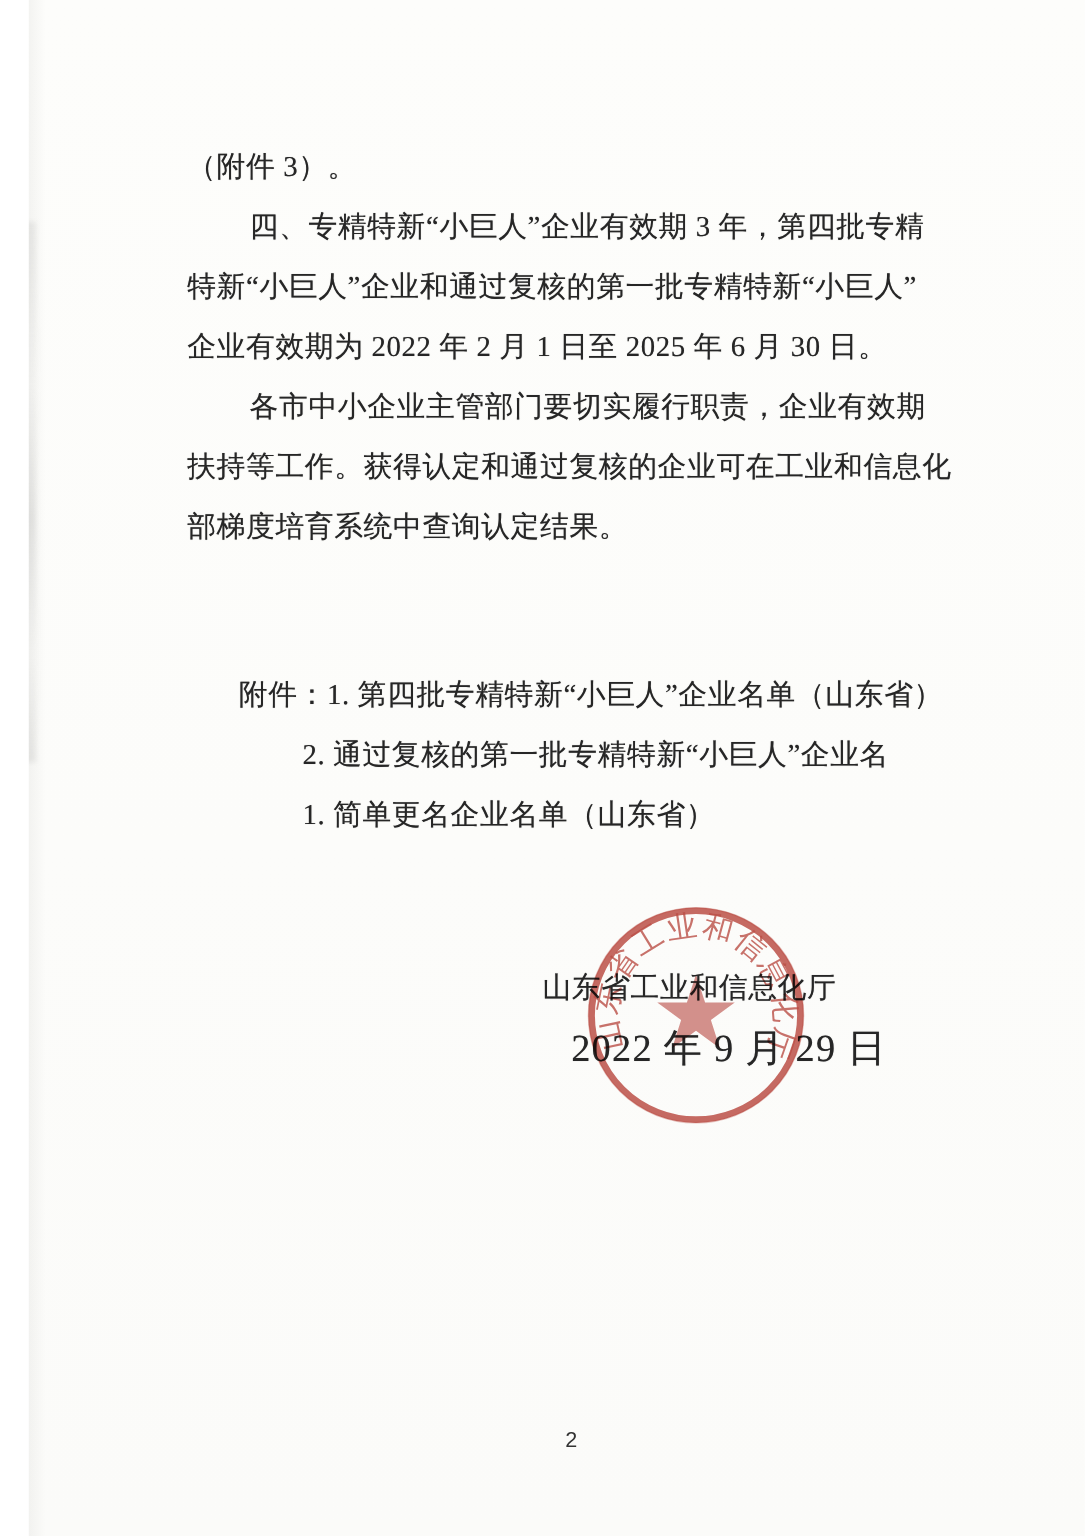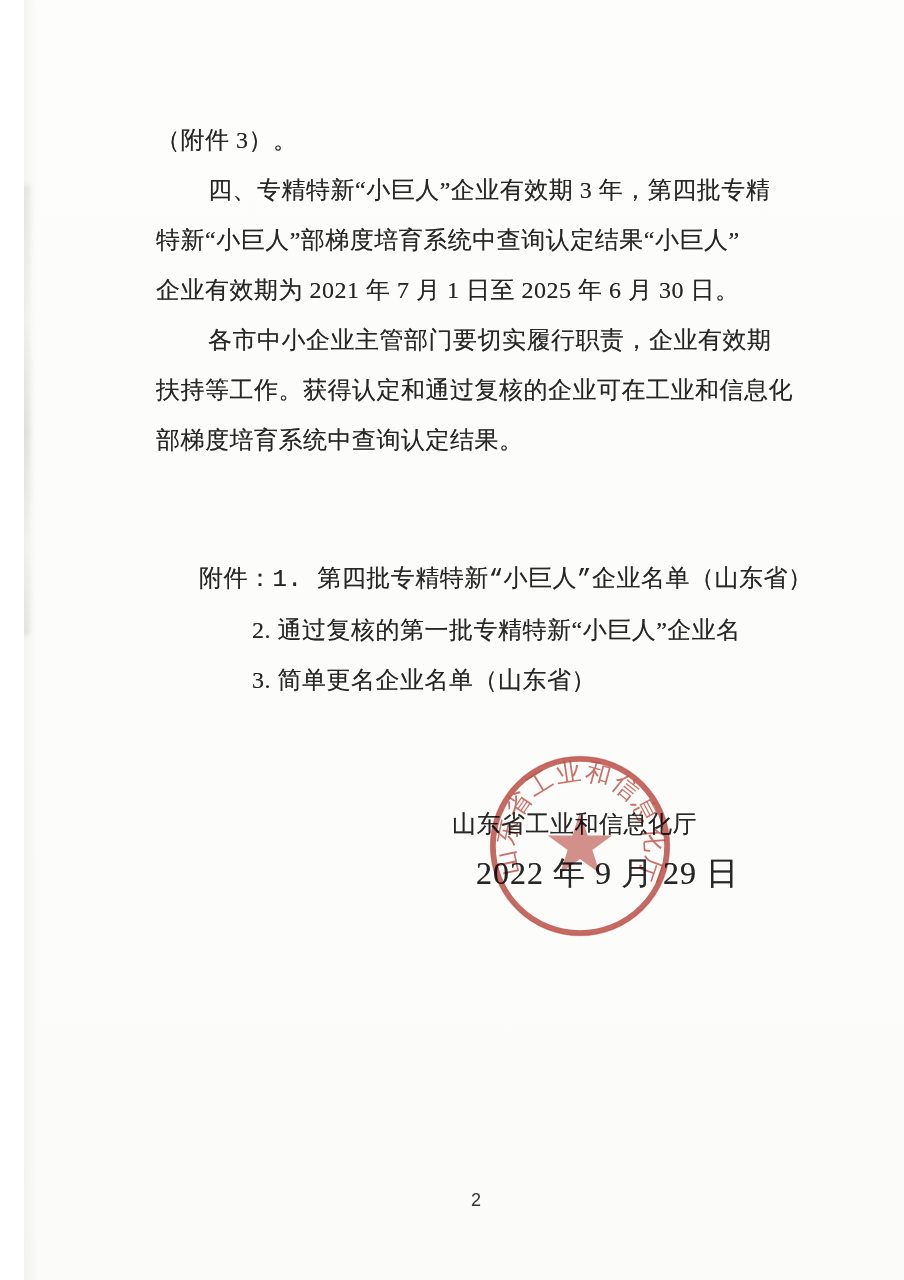--- a/index.html
+++ b/index.html
@@ -52,21 +52,21 @@
   .attachments {
     position: absolute;
     left: 175px;
     top: 555px;
     font-size: 24px;
     line-height: 50px;
     letter-spacing: 0.5px;
     text-shadow: 0 0 0.6px rgba(40,40,40,0.55);
     white-space: nowrap;
   }
-  .att-row { height: 50px; font-family: Liberation Mono, monospace; }
+  .att-row { height: 50px; }
   .att-label { display: inline-block; }
   .att-item-first { display: inline-block; padding-left: 0px; }
   .att-item { padding-left: 53px; height: 50px; }
   .att-cont { padding-left: 77px; height: 50px; }
 
   .signature-org {
     position: absolute;
     left: 428px;
     top: 808px;
     font-size: 24px;
@@ -114,33 +114,33 @@
 </head>
 <body>
 
 <div class="page">
 
   <div class="scan-smudge"></div>
 
   <div class="body-text">
     <div class="line">（附件 3）。</div>
     <div class="line indent">四、专精特新“小巨人”企业有效期 3 年，第四批专精</div>
-    <div class="line">特新“小巨人”部梯度培育系统中查询认定结果“小巨人”</div>
-    <div class="line">企业有效期为 2021 年 7 月 1 日至 2025 年 6 月 30 日。</div>
+    <div class="line">特新“小巨人”企业和通过复核的第一批专精特新“小巨人”</div>
+    <div class="line">企业有效期为 2022 年 2 月 1 日至 2025 年 6 月 30 日。</div>
     <div class="line indent">各市中小企业主管部门要切实履行职责，企业有效期</div>
     <div class="line">扶持等工作。获得认定和通过复核的企业可在工业和信息化</div>
     <div class="line">部梯度培育系统中查询认定结果。</div>
   </div>
 
   <div class="attachments">
     <div class="att-row">
       <span class="att-label">附件：</span><span class="att-item-first">1. 第四批专精特新“小巨人”企业名单（山东省）</span>
     </div>
     <div class="att-item">2. 通过复核的第一批专精特新“小巨人”企业名</div>
-    <div class="att-item">3. 简单更名企业名单（山东省）</div>
+    <div class="att-item">1. 简单更名企业名单（山东省）</div>
   </div>
 
   <div class="signature-org">山东省工业和信息化厅</div>
   <div class="signature-date">2022 年 9 月 29 日</div>
 
   <svg class="seal" viewBox="0 0 184 184" width="184" height="184" aria-hidden="true">
     <g stroke="#b5372e" fill="none">
       <circle cx="92" cy="92" r="87" stroke-width="5.5" opacity="0.85"></circle>
       <circle cx="92" cy="92" r="89.5" stroke-width="1.5" opacity="0.35"></circle>
     </g>

